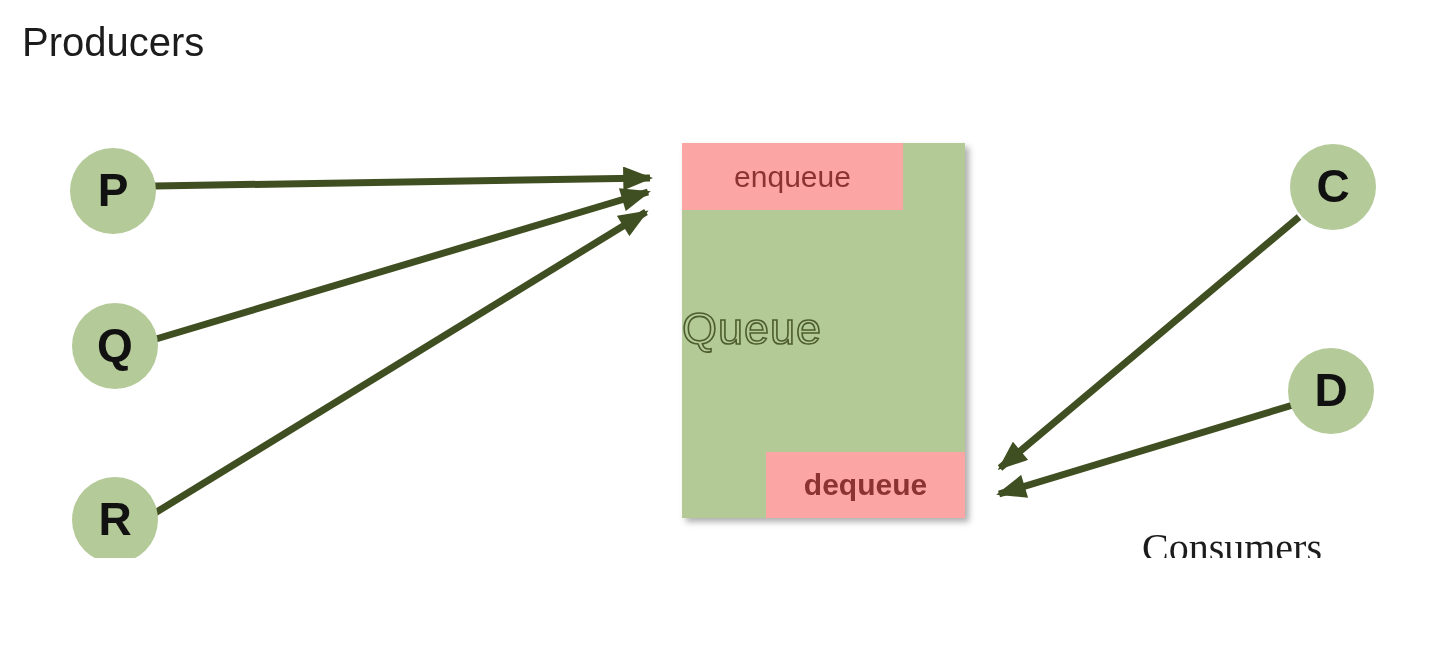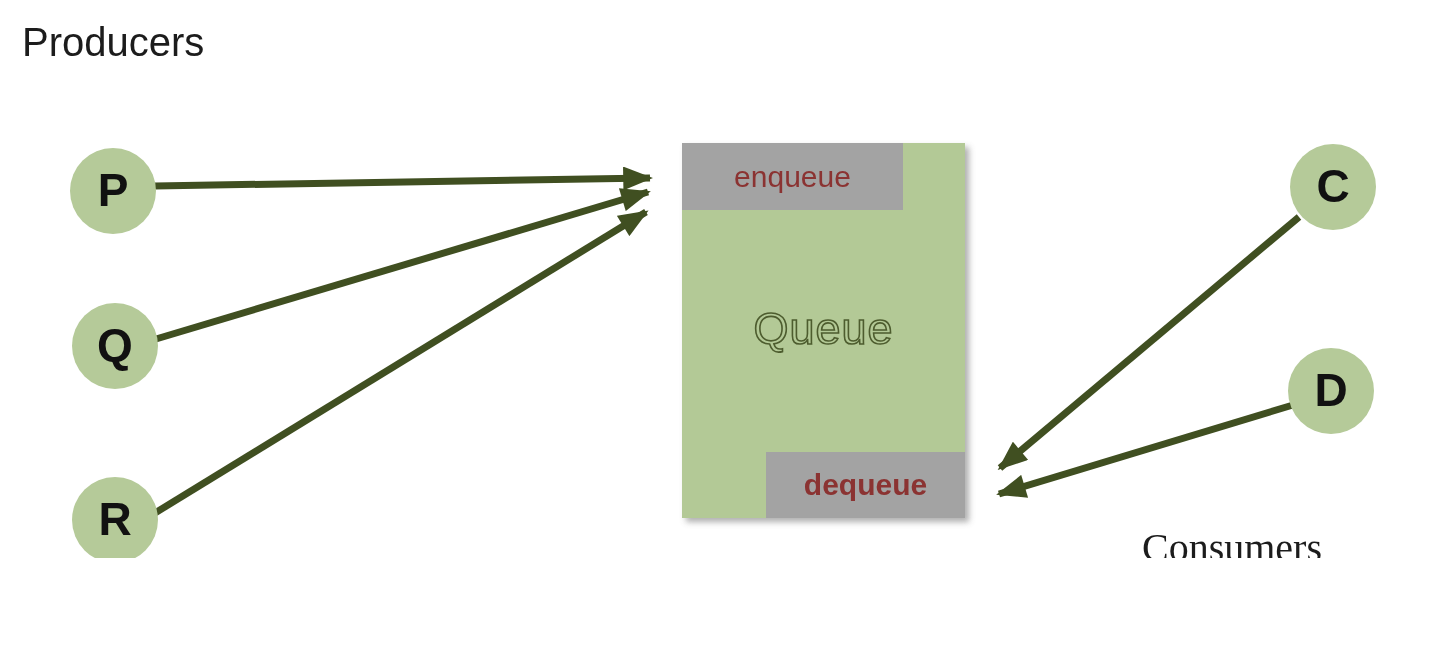--- a/index.html
+++ b/index.html
@@ -57,21 +57,21 @@
     position: absolute;
     left: 682px;
     top: 143px;
     width: 283px;
     height: 375px;
     background: #b3c996;
     box-shadow: 4px 4px 6px rgba(80,80,80,0.45);
   }
   .port {
     position: absolute;
-    background: #a3a3a3;
+    background: #fca5a5;
     color: #8b3332;
     font-size: 30px;
     display: flex;
     align-items: center;
     justify-content: center;
   }
   .port-enqueue {
     left: 0;
     top: 0;
     width: 221px;
@@ -82,21 +82,21 @@
     bottom: 0;
     width: 199px;
     height: 66px;
     font-weight: bold;
   }
   .queue-title {
     position: absolute;
     left: 0;
     top: 160px;
     width: 100%;
-    text-align: center;
+    text-align: left;
     font-size: 45px;
     letter-spacing: 1px;
     color: transparent;
     -webkit-text-stroke: 1.6px #4d5c2e;
   }
 </style>
 </head>
 <body>
 
 <div class="canvas">

